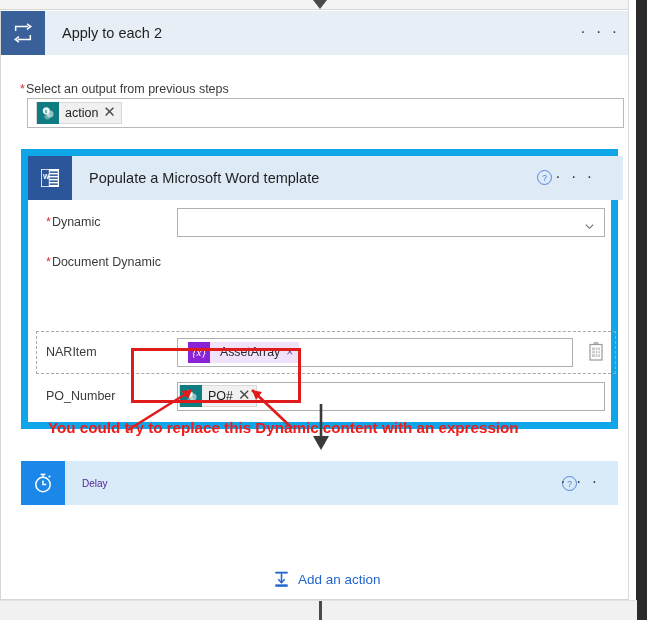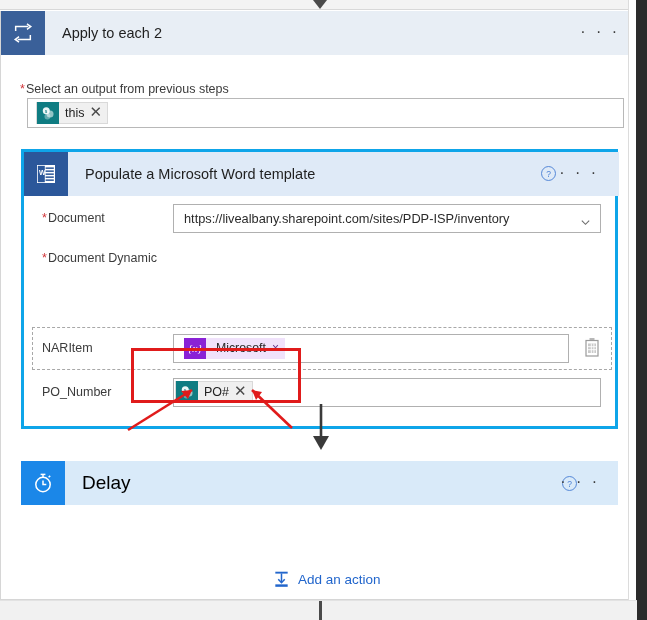--- a/index.html
+++ b/index.html
@@ -136,21 +136,21 @@
   }
   .token-in-output {
     position: absolute; left: 8px; top: 3px;
   }
 
   
   .word-card {
     position: absolute; left: 20px; top: 138px;
     width: 597px; height: 280px;
     background: #ffffff;
-    border: 3px solid #0ea5e9;
+    border: 7px solid #0ea5e9;
   }
   .word-header {
     position: absolute; left: 0; top: 0;
     width: 595px; height: 44px;
     background: #dfeaf7;
     display: flex; align-items: center;
   }
   .word-icon {
     width: 44px; height: 44px;
     background: #2b579a;
@@ -288,22 +288,22 @@
     display: flex; align-items: center;
   }
   .delay-icon {
     width: 44px; height: 44px;
     background: #1b87e8;
     display: flex; align-items: center; justify-content: center;
     flex: 0 0 44px;
   }
   .delay-title {
     margin-left: 17px;
-    font-size: 19px;
-    color: #000000;
+    font-size: 10px;
+    color: #4c1d95;
     text-align: right;
   }
   .delay-help {
     position: absolute; right: 58px; top: 464px;
     width: 17px; height: 17px;
   }
   .delay-dots {
     position: absolute; right: 36px; top: 464px;
     letter-spacing: 3px;
     color: #3c3c3c;
@@ -357,21 +357,21 @@
     <div class="output-box">
       <span class="token token-in-output">
         <span class="token-sp-icon">
           <svg width="14" height="14" viewBox="0 0 24 24">
             <circle cx="9" cy="8" r="6" fill="#ffffff" opacity="0.92"></circle>
             <circle cx="15.5" cy="13.5" r="6" fill="#ffffff" opacity="0.55"></circle>
             <circle cx="11" cy="18" r="5" fill="#ffffff" opacity="0.35"></circle>
             <text x="6.3" y="11.2" font-size="8" fill="#0f7c82" font-family="Liberation Sans, sans-serif" font-weight="bold">s</text>
           </svg>
         </span>
-        <span class="token-text">this</span>
+        <span class="token-text">action</span>
         <span class="token-x">✕</span>
       </span>
     </div>
 
     <div class="word-card">
 
       <div class="word-header">
         <div class="word-icon">
           <svg width="24" height="24" viewBox="0 0 24 24">
             <rect x="3" y="3" width="18" height="18" fill="#ffffff"></rect>
@@ -389,24 +389,23 @@
       <div class="help-icon">
         <svg width="17" height="17" viewBox="0 0 20 20">
           <circle cx="10" cy="10" r="8.2" fill="none" stroke="#4a7fd4" stroke-width="1.1"></circle>
           <text x="7.3" y="13.7" font-size="10" fill="#4a7fd4" font-family="Liberation Sans, sans-serif">?</text>
         </svg>
       </div>
       <div class="word-dots">· · ·</div>
 
       <div class="frow" style="top:46px">
         <div class="frow-label">
-          <span class="req-star">*</span><span>Document</span>
+          <span class="req-star">*</span><span>Dynamic</span>
         </div>
         <div class="fctl">
-          <span class="fctl-text">https://livealbany.sharepoint.com/sites/PDP-ISP/inventory</span>
           <span class="chevron">
             <svg width="11" height="11" viewBox="0 0 12 12" fill="none" stroke="#6d6d6d" stroke-width="1.2">
               <path d="M2 4 L6 8 L10 4"></path>
             </svg>
           </span>
         </div>
       </div>
 
       <div class="frow" style="top:86px">
         <div class="frow-label">
@@ -414,21 +413,21 @@
         </div>
       </div>
 
 
       <div class="naritem-dashed"></div>
       <div class="frow" style="top:176px">
         <div class="frow-label" style="left:18px">NARItem</div>
         <div class="fctl" style="width:396px">
           <span class="token-asset">
             <span class="token-expr-icon">{x}</span>
-            <span class="token-asset-text">Microsoft</span>
+            <span class="token-asset-text">AssetArray</span>
             <span class="token-asset-x">×</span>
           </span>
         </div>
       </div>
       <div class="clip-icon">
         <svg width="18" height="20" viewBox="0 0 18 20" fill="none" stroke="#9a9a9a" stroke-width="1.2">
           <rect x="3" y="2.5" width="12" height="15.5"></rect>
           <rect x="5" y="5.5" width="8" height="9.5" fill="#c9c9c9" stroke="none"></rect>
           <path d="M5 8.7 H13 M5 11.7 H13 M8.3 5.5 V15 M10.9 5.5 V15" stroke="#ffffff" stroke-width="0.9"></path>
           <path d="M6.5 1 H11.5" stroke-width="1.4"></path>
@@ -502,20 +501,21 @@
       <line x1="292" y1="428" x2="252" y2="390" stroke="#e01b1b" stroke-width="2.6"></line>
       <polygon points="252,390 256,400 262,392" fill="#e01b1b"></polygon>
     </g>
 
     <g>
       <line x1="321" y1="404" x2="321" y2="442" stroke="#3a3a3a" stroke-width="2.6"></line>
       <polygon points="321,450 313,436 329,436" fill="#3a3a3a"></polygon>
     </g>
   </svg>
 
+  <div class="anno-text">You could try to replace this Dynamic content with an expression</div>
 
   <div class="right-white-gutter"></div>
   <div class="right-dark-band"></div>
 
   <div class="bottom-strip"></div>
   <div class="bottom-connector"></div>
 
 </div>
 
 </body></html>

